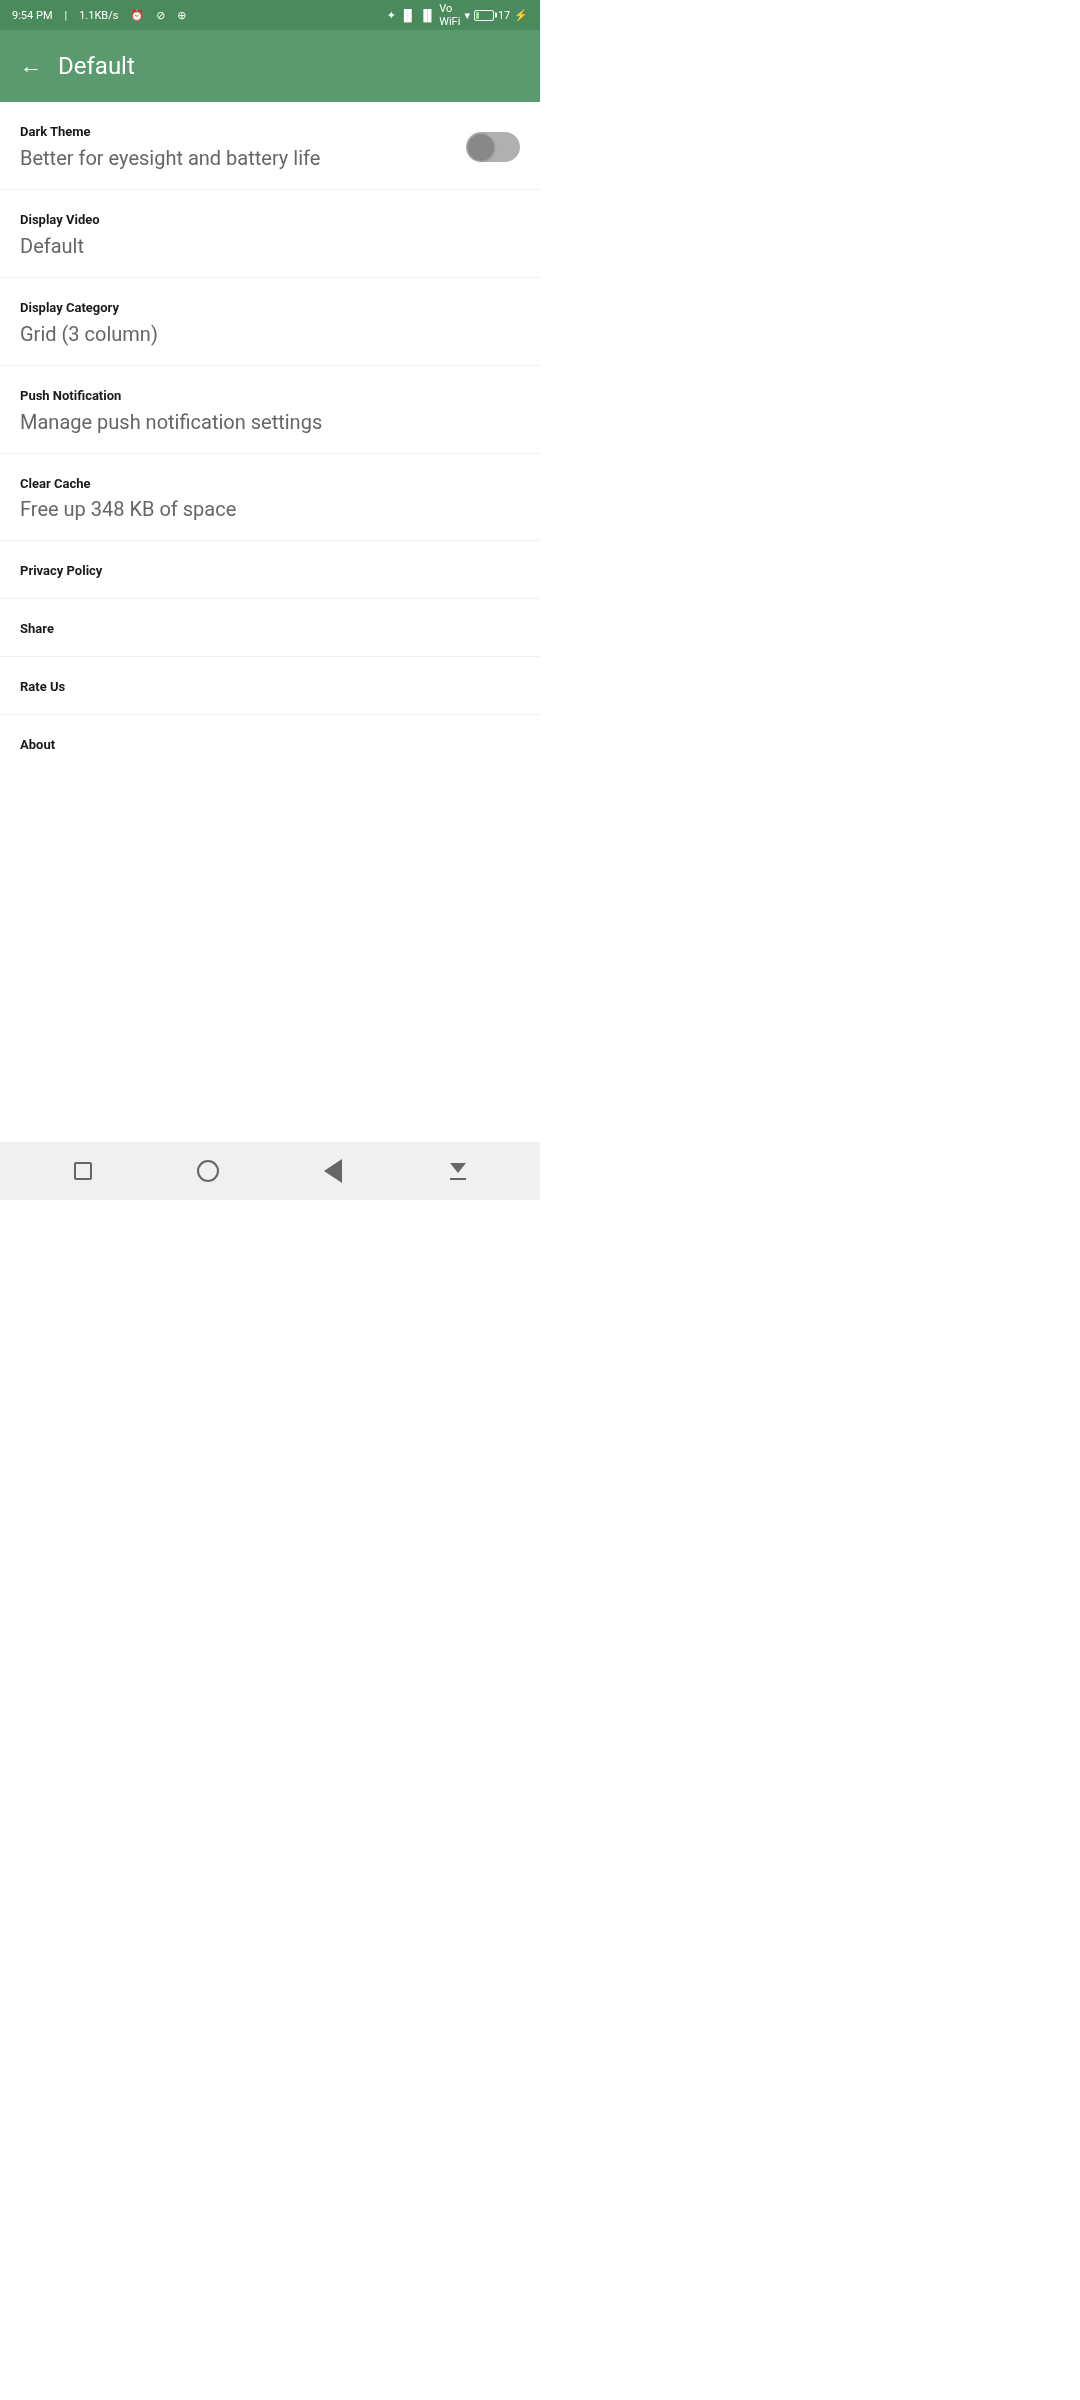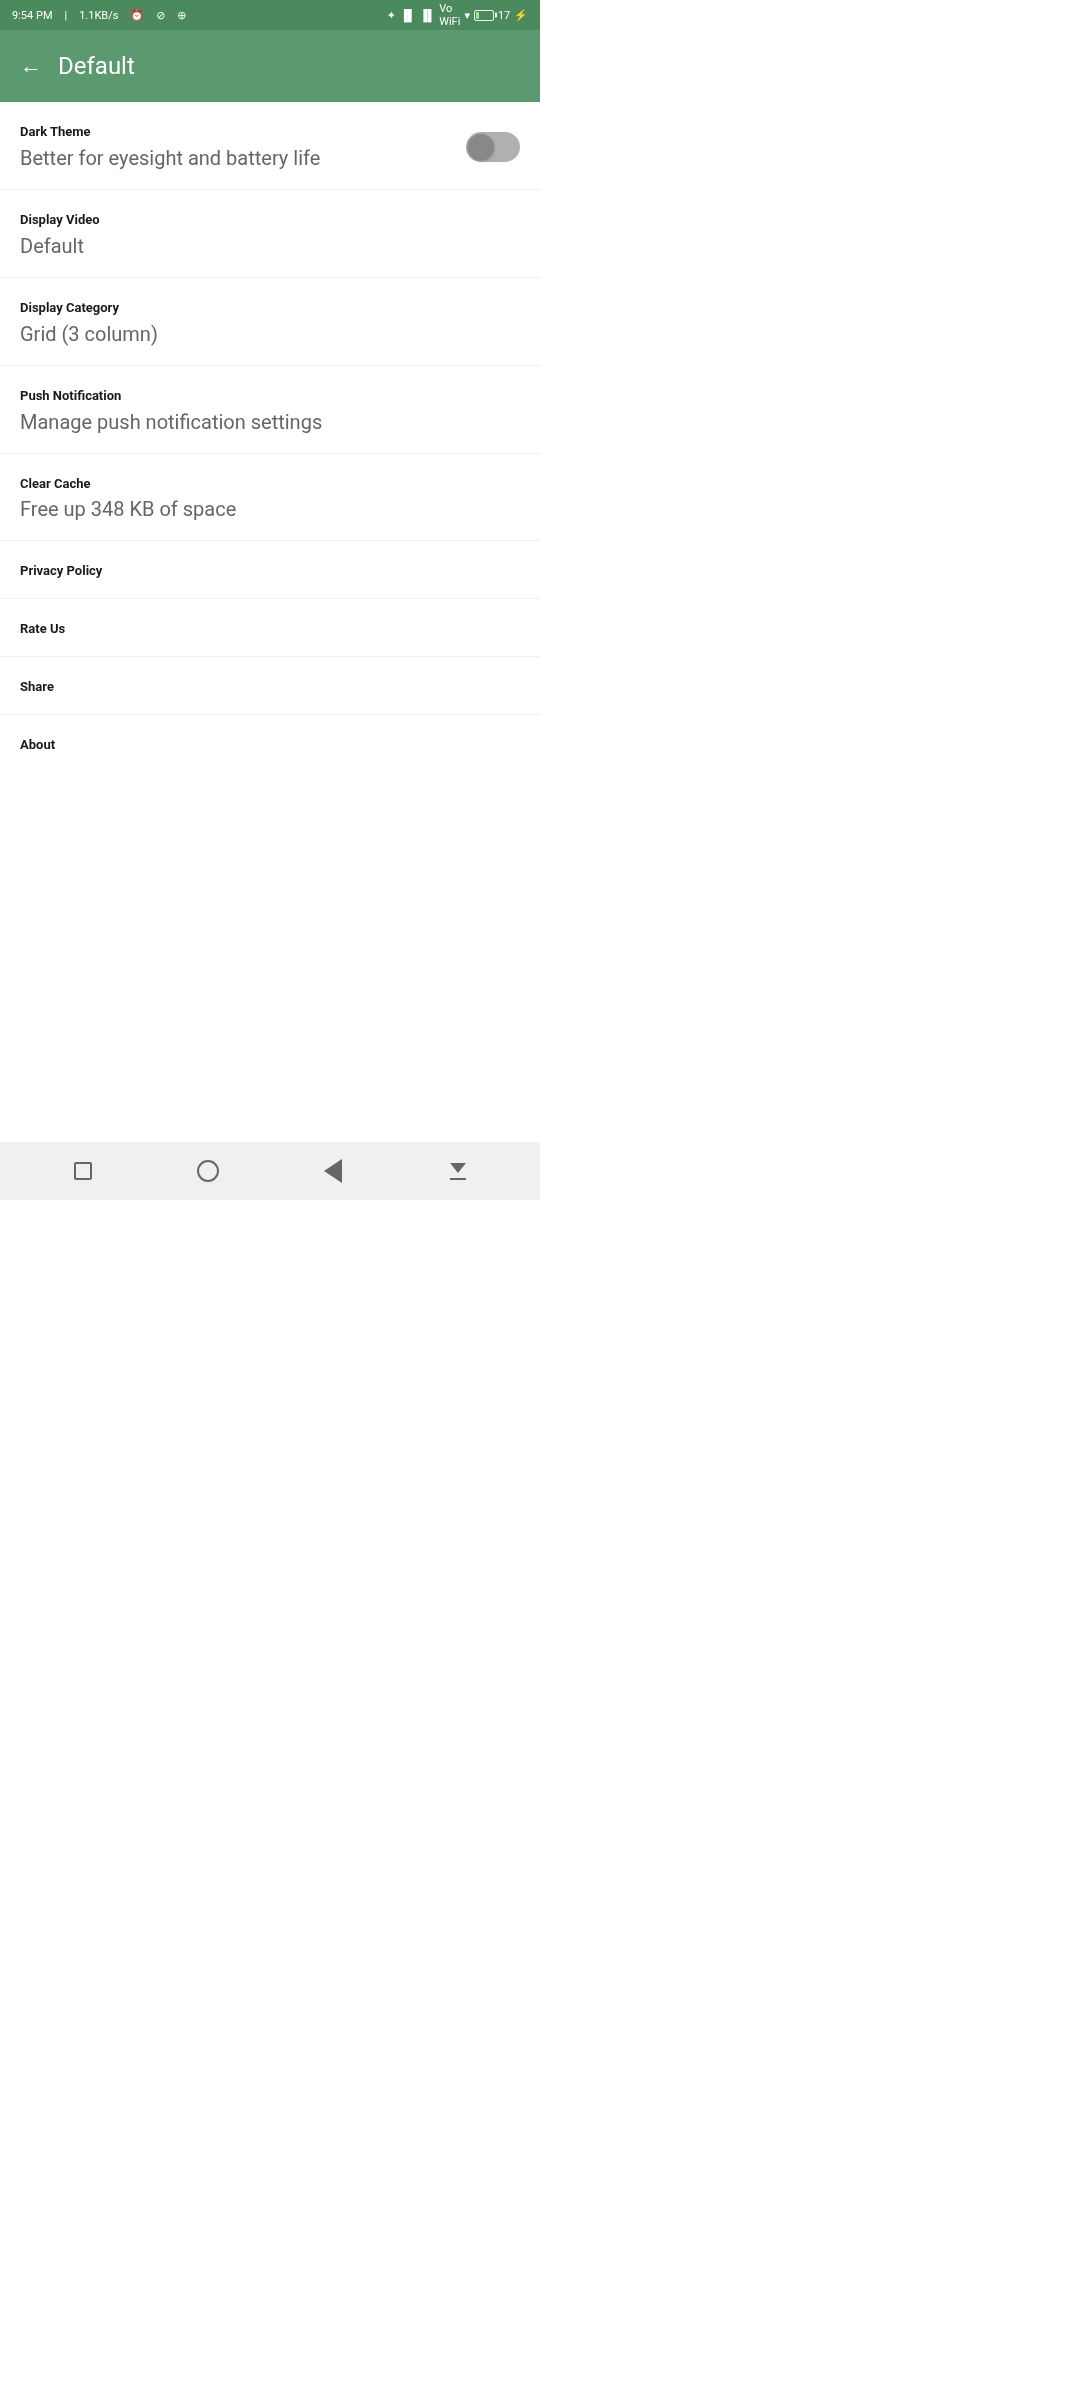--- a/index.html
+++ b/index.html
@@ -316,27 +316,27 @@
     </div>
 
     <div class="settings-item">
       <div class="settings-item-text">
         <div class="settings-item-title">Privacy Policy</div>
       </div>
     </div>
 
     <div class="settings-item">
       <div class="settings-item-text">
+        <div class="settings-item-title">Share</div>
+      </div>
+    </div>
+
+    <div class="settings-item">
+      <div class="settings-item-text">
         <div class="settings-item-title">Rate Us</div>
-      </div>
-    </div>
-
-    <div class="settings-item">
-      <div class="settings-item-text">
-        <div class="settings-item-title">Share</div>
       </div>
     </div>
 
 
     <div class="settings-item">
       <div class="settings-item-text">
         <div class="settings-item-title">About</div>
       </div>
     </div>
 

